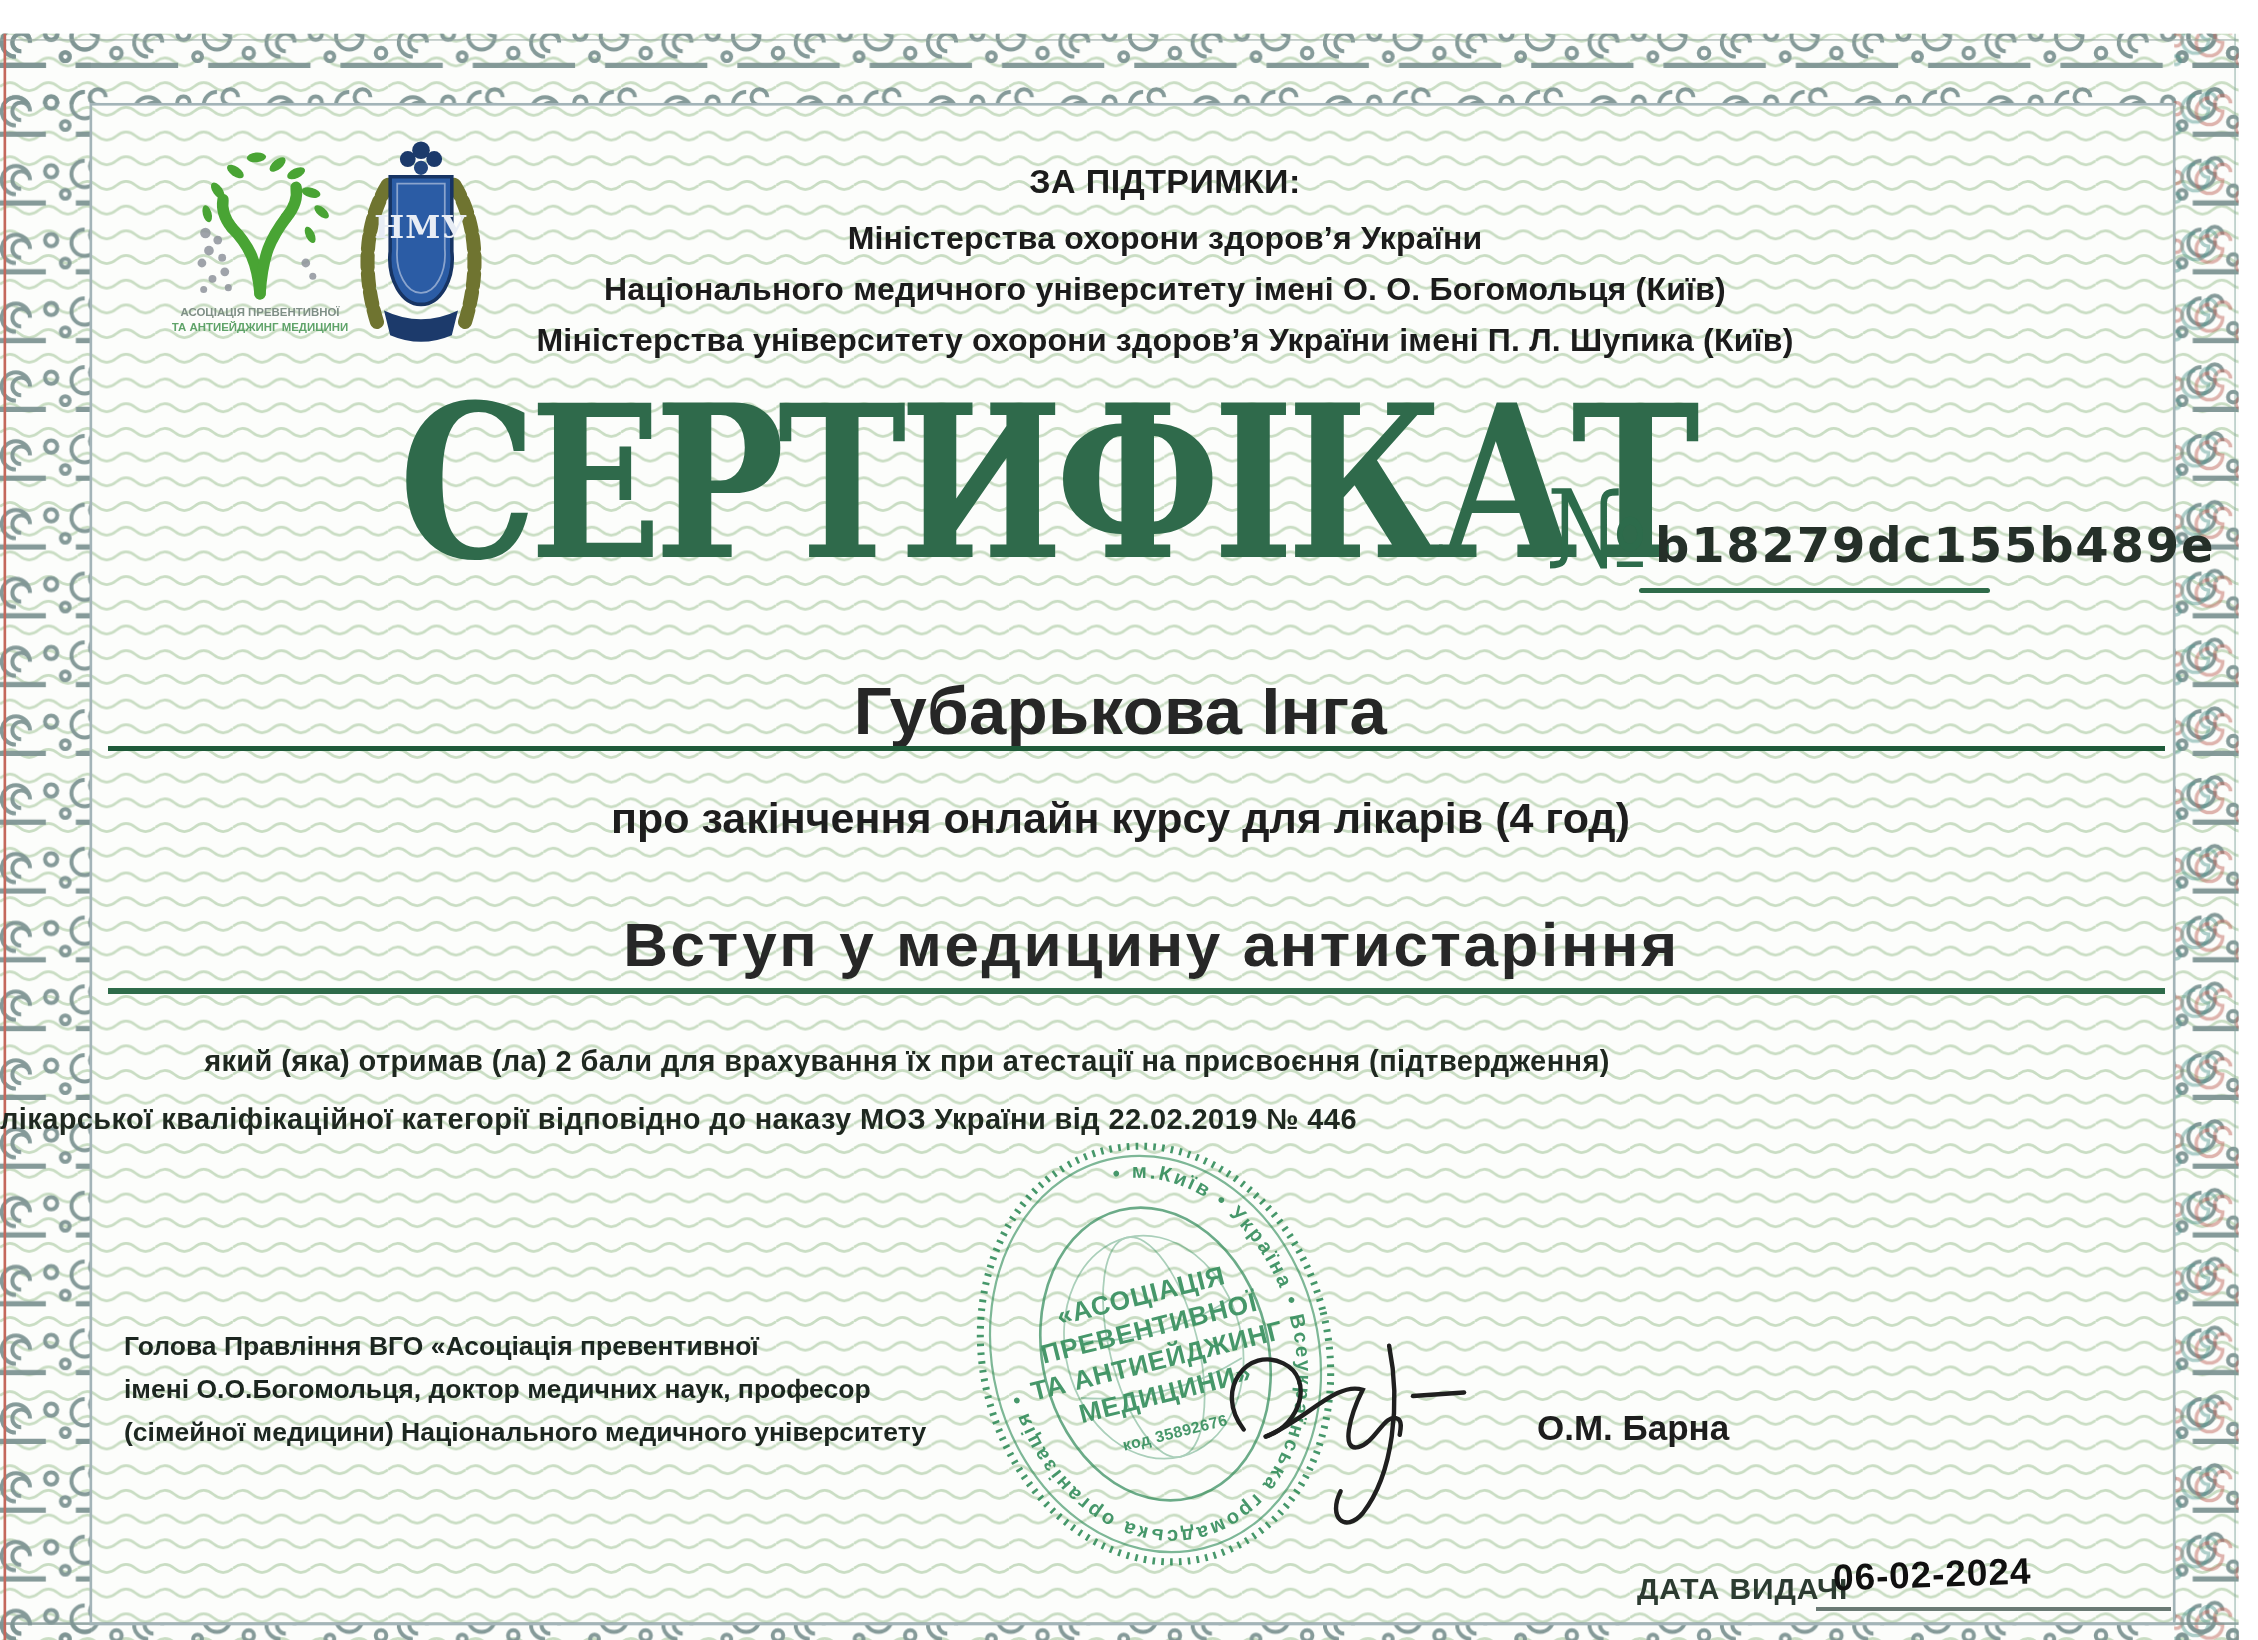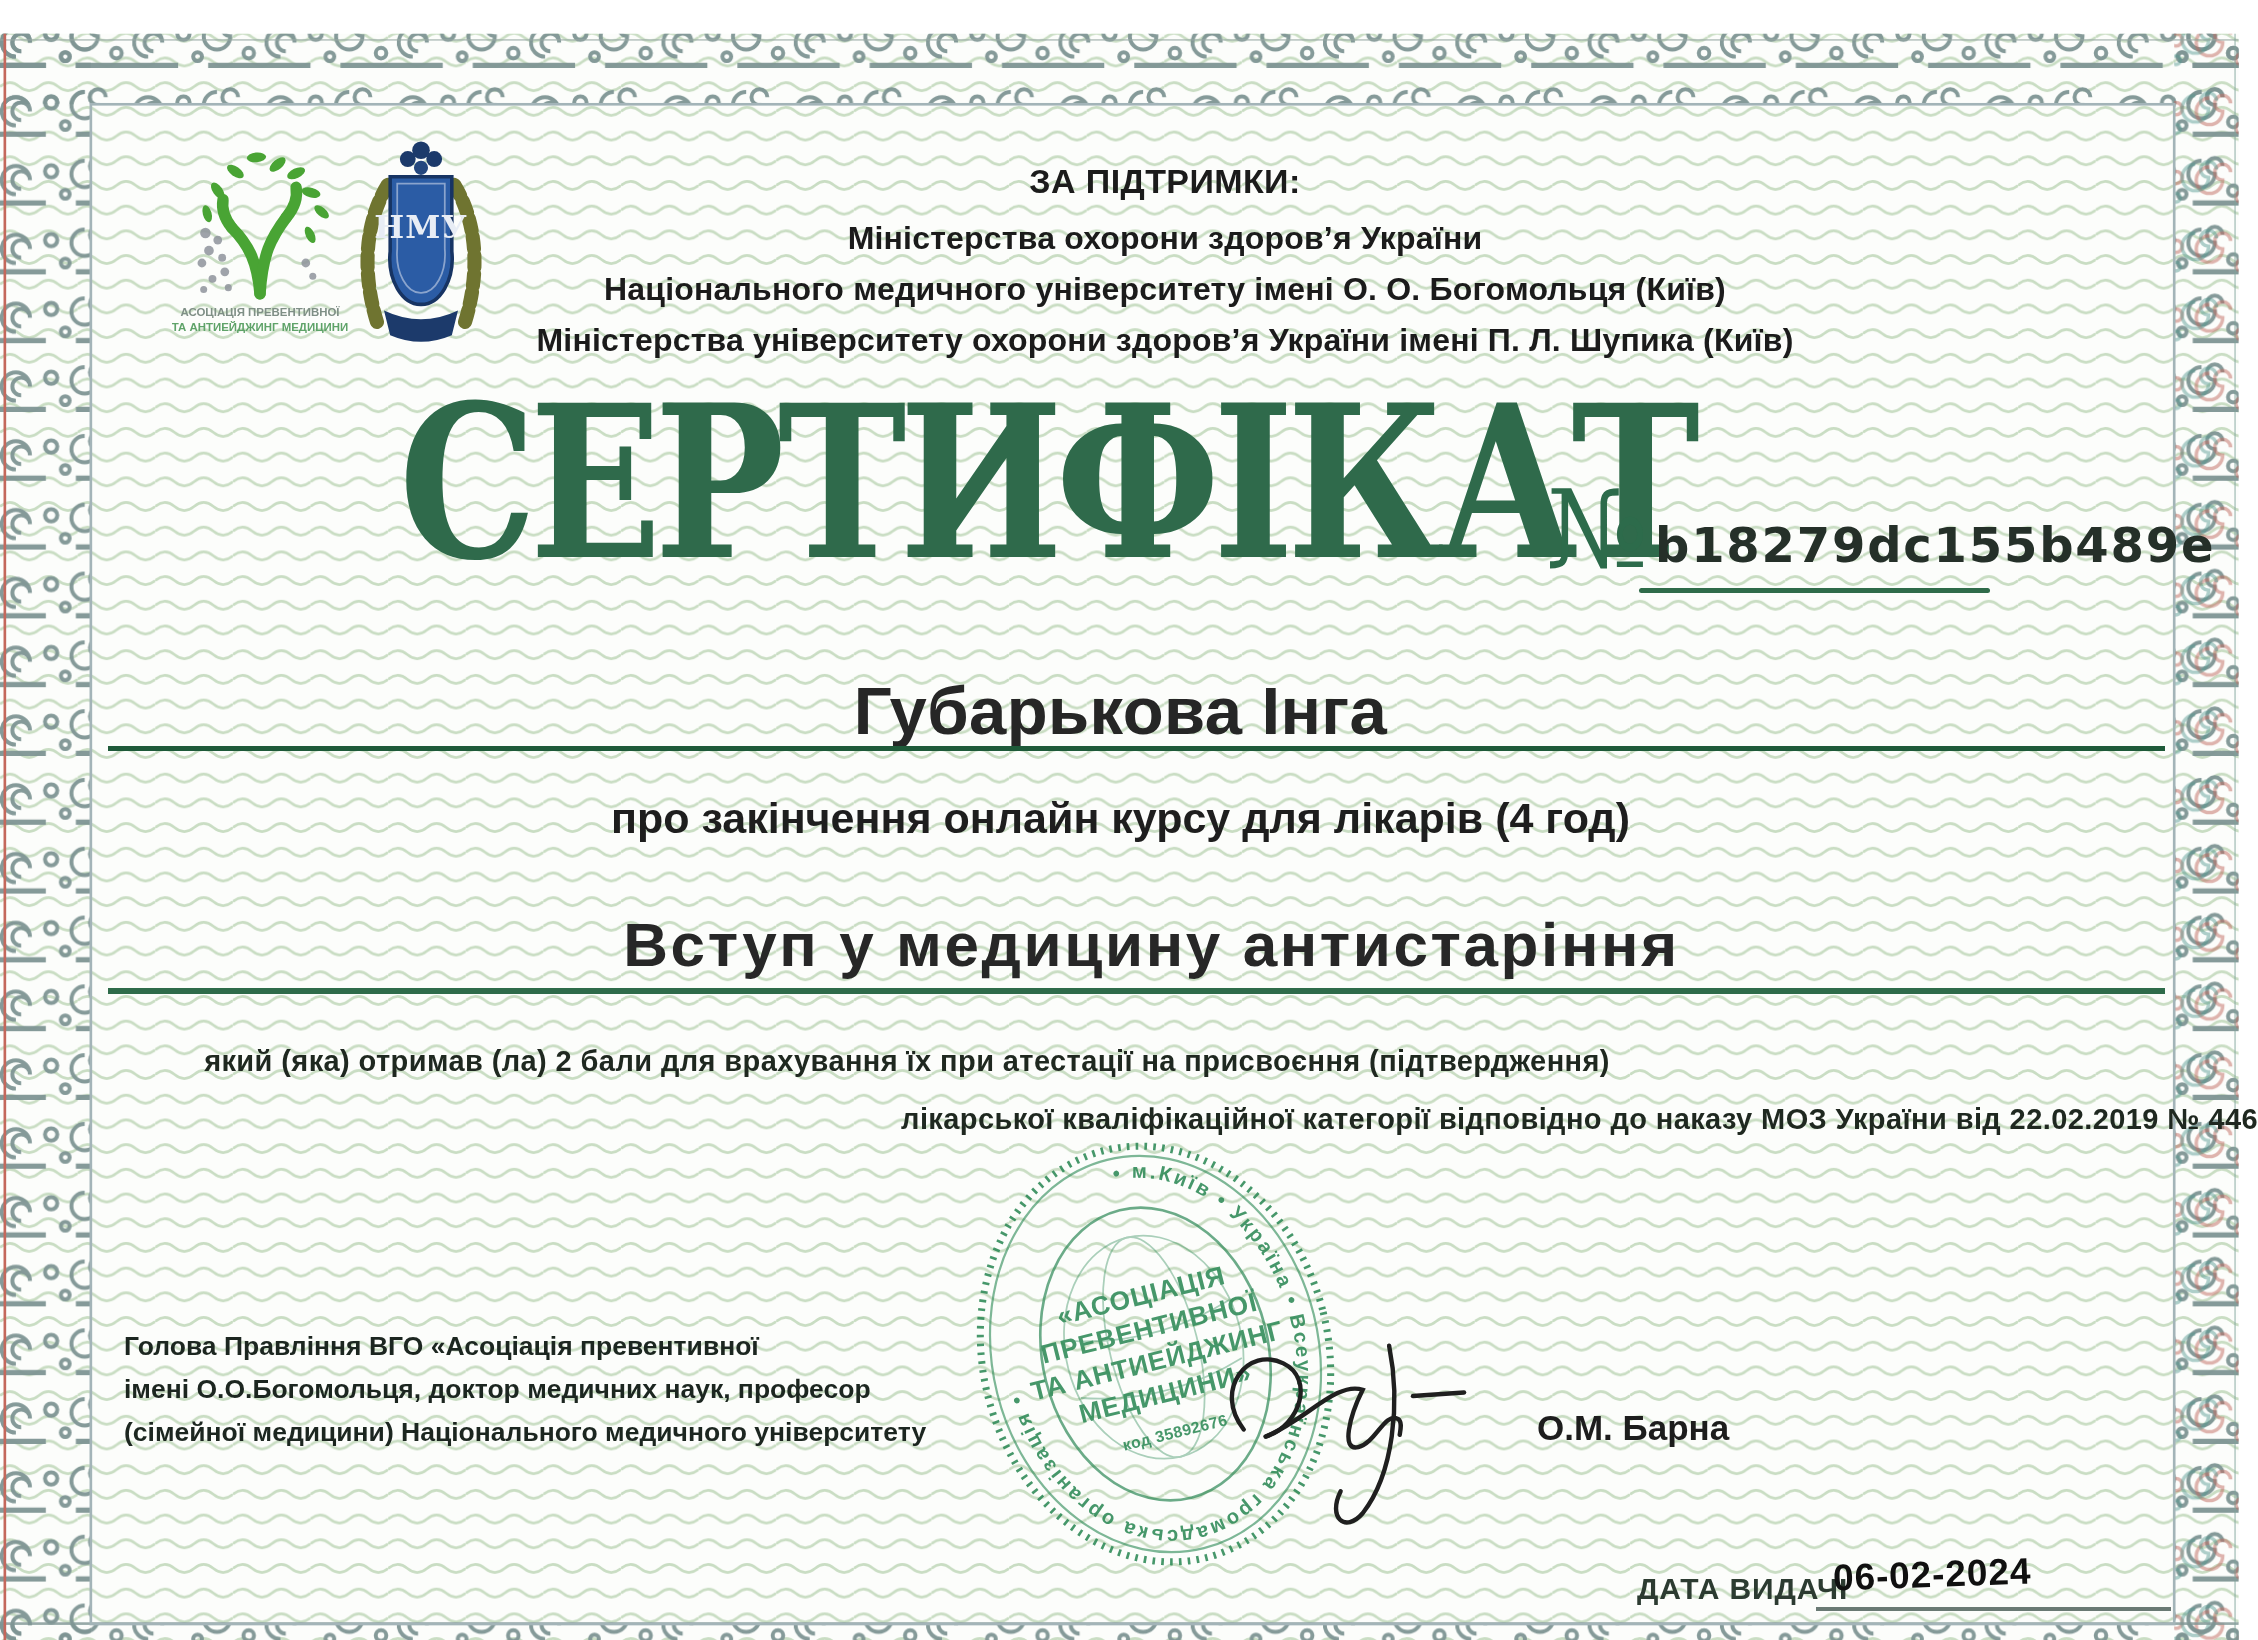--- a/index.html
+++ b/index.html
@@ -20,21 +20,21 @@
   .number-underline{position:absolute;left:1639px;top:588px;width:351px;height:5.3px;background:#2f6b4a;border-radius:2.6px;}
 
   .recipient{position:absolute;left:0;top:672px;width:2241px;text-align:center;font-size:67px;font-weight:700;color:#262626;letter-spacing:0.4px;}
   .recipient-underline{position:absolute;left:108px;top:746px;width:2057px;height:5.3px;background:#1e5a39;}
   .completion{position:absolute;left:0;top:794px;width:2241px;text-align:center;font-size:43px;font-weight:700;color:#1e1e1e;}
 
   .course{position:absolute;left:0;top:909px;width:2241px;text-align:center;font-size:62px;font-weight:700;color:#272727;letter-spacing:2.6px;padding-left:31px;}
   .course-underline{position:absolute;left:108px;top:988px;width:2057px;height:6.2px;background:#2e6b4a;}
 
   .detail-1{position:absolute;left:0;top:1045px;width:1814px;text-align:center;font-size:29px;font-weight:700;color:#1f2820;letter-spacing:0.4px;}
-  .detail-2{position:absolute;left:0;top:1103px;width:2258px;text-align:right;font-size:29px;font-weight:700;color:#1f2820;letter-spacing:0.4px;}
+  .detail-2{position:absolute;left:0;top:1103px;width:2258px;text-align:left;font-size:29px;font-weight:700;color:#1f2820;letter-spacing:0.4px;}
 
   .signatory{position:absolute;left:124px;top:1325px;width:970px;font-size:26.5px;font-weight:700;line-height:43px;color:#1c2620;}
 
   .sig-name{position:absolute;left:1537px;top:1408px;font-size:35px;font-weight:700;color:#1d1d1d;}
 
   .date-label{position:absolute;left:1637px;top:1572px;font-size:30px;font-weight:700;color:#2c3b31;letter-spacing:0.9px;}
   .date-value{position:absolute;left:1833px;top:1554px;font-size:37px;font-weight:700;color:#101010;transform:rotate(-2deg);letter-spacing:0.9px;}
   .date-underline{position:absolute;left:1816px;top:1607px;width:355px;height:3.5px;background:#6a7a74;}
 </style>
 </head>

